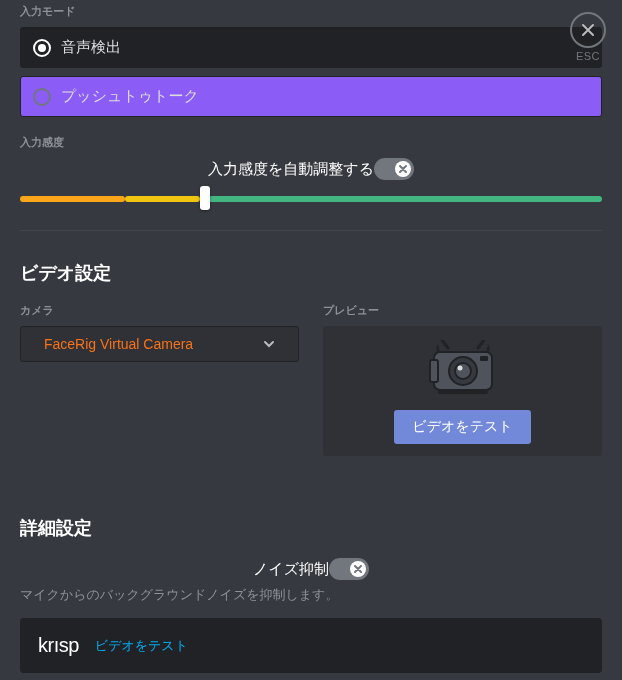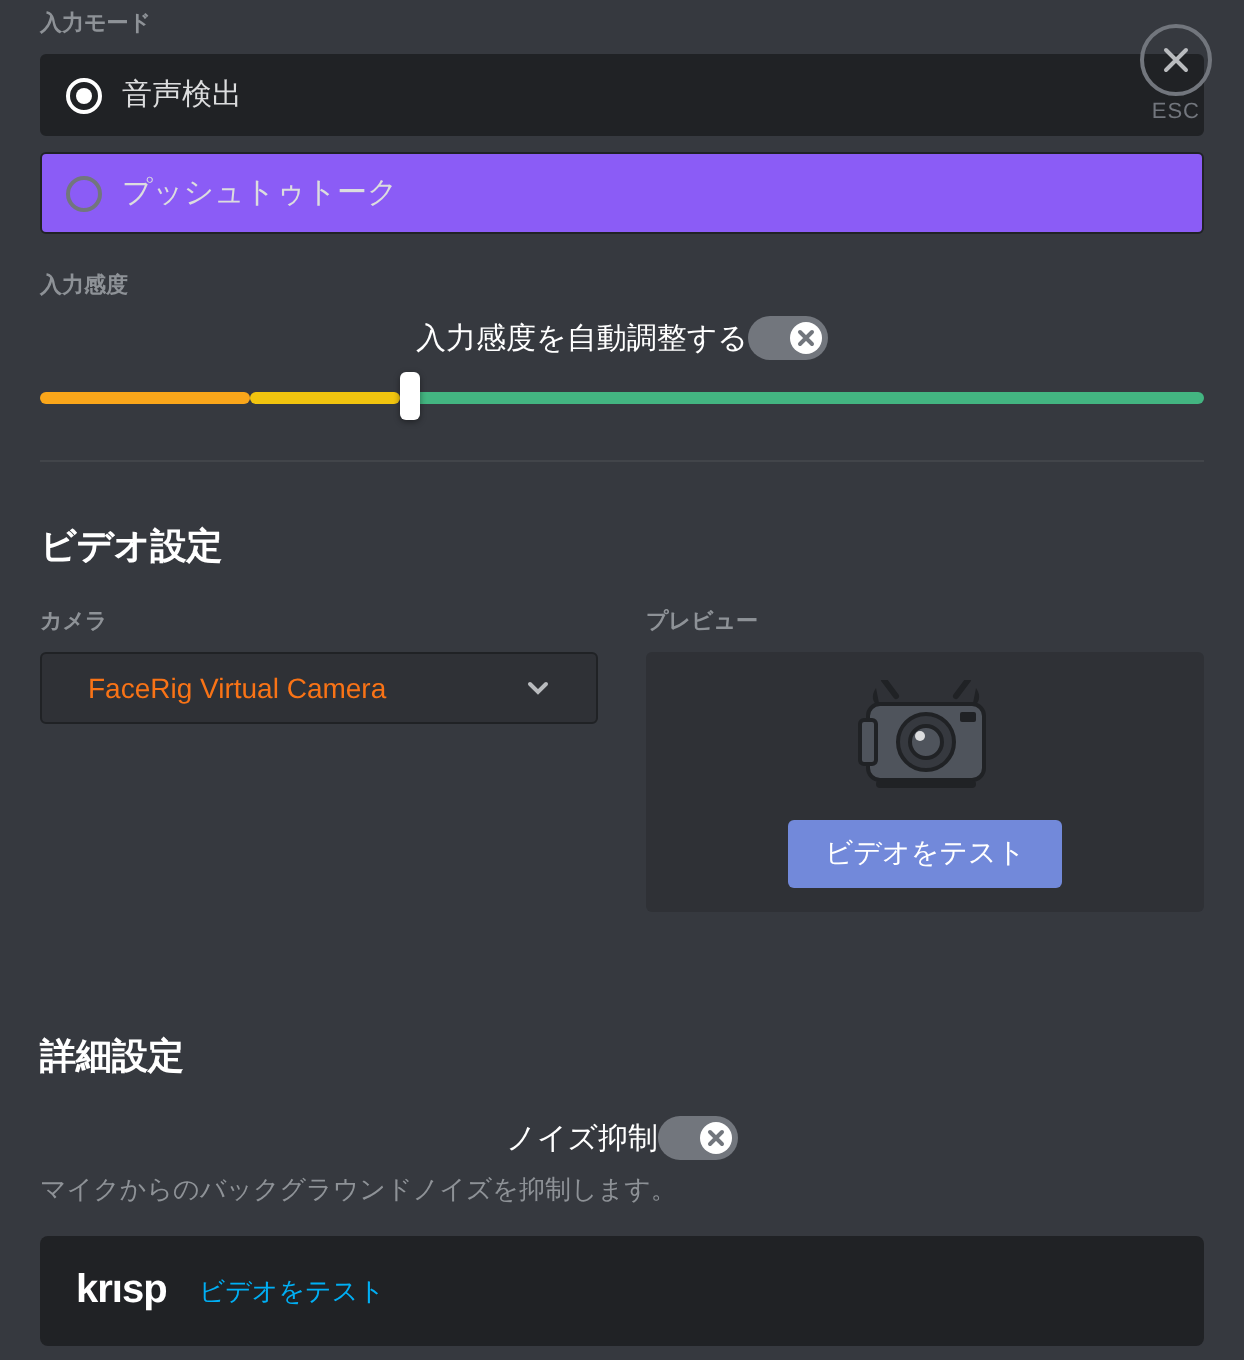--- a/index.html
+++ b/index.html
@@ -179,21 +179,21 @@
   .krisp-box {
     background: #202225;
     border-radius: 4px;
     padding: 16px 18px;
     display:flex;
     align-items:center;
     gap: 16px;
     margin-top: 14px;
   }
   .krisp-logo {
-    font-weight: 700;
+    font-weight: 400;
     font-size: 20px;
     color: #fff;
     letter-spacing: -0.5px;
   }
   .link {
     color: #00aff4;
     font-size: 13px;
     cursor: pointer;
   }
   .camera-art { width: 120px; height: 60px; display:flex; align-items:center; justify-content:center; }

